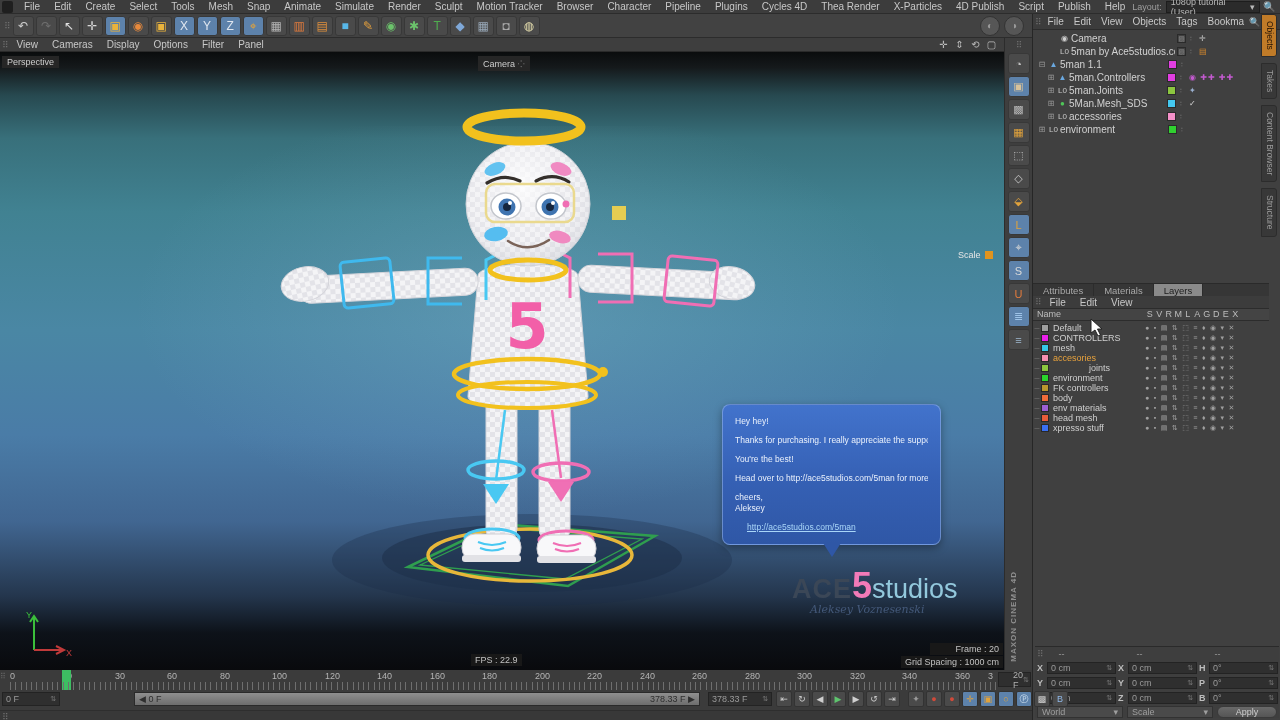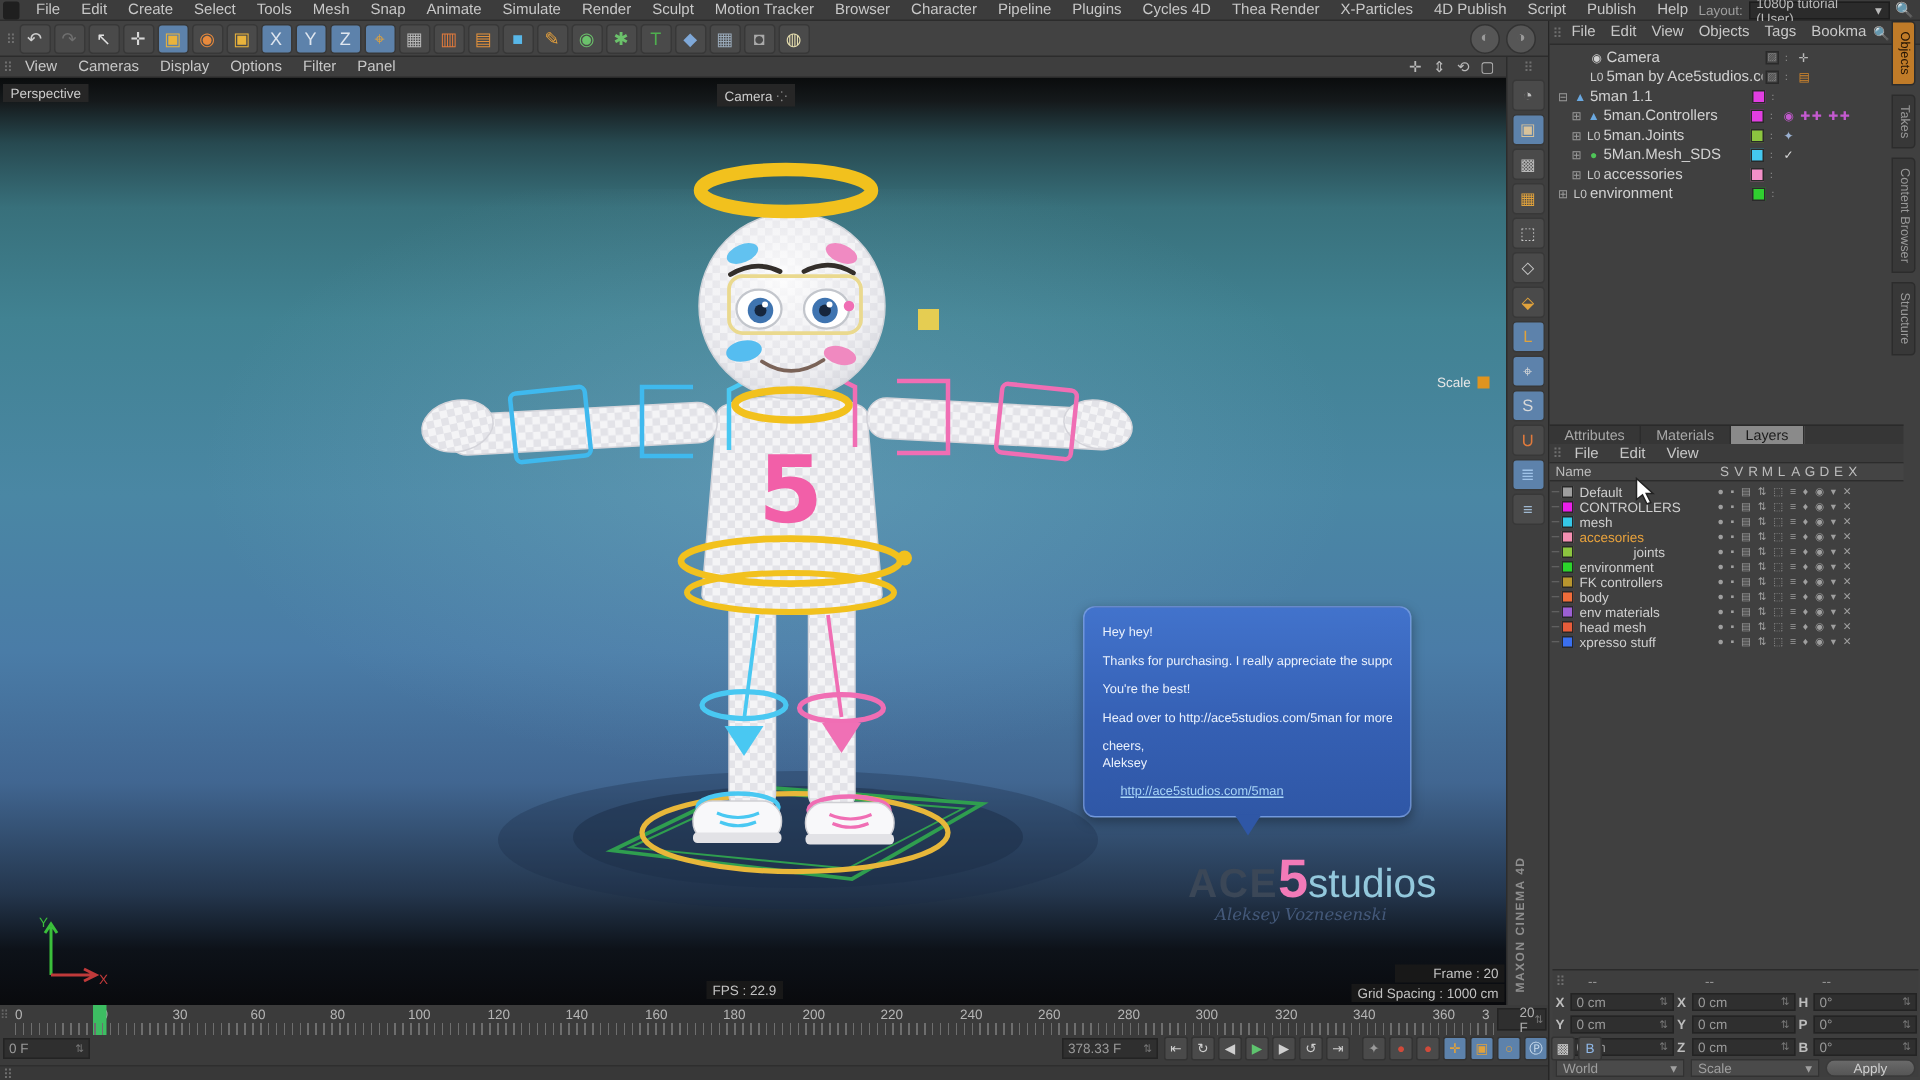--- a/index.html
+++ b/index.html
@@ -785,20 +785,24 @@
     <div class="ticks"></div>
     <span class="frame-field">
       <span>20 F</span>
         <span style="font-size:7px;color:#777;">⇅</span>
     </span>
 
     <span class="range-field" style="left:2px;width:58px;">
       <span>0 F</span>
         <span style="font-size:7px;color:#777;">⇅</span>
     </span>
+    <div class="pslider">
+      <span><span>◀ </span><span>0 F</span></span>
+      <span><span>378.33 F</span><span> ▶</span></span>
+    </div>
     <span class="range-field" style="left:708px;width:64px;">
       <span>378.33 F</span>
         <span style="font-size:7px;color:#777;">⇅</span>
     </span>
 
     <div class="transport">
 
     <span class="t-btn" style="color: rgb(207, 207, 207);">⇤</span>
         <span class="t-btn" style="color: rgb(207, 207, 207);">↻</span>
         <span class="t-btn" style="color: rgb(207, 207, 207);">◀</span>

